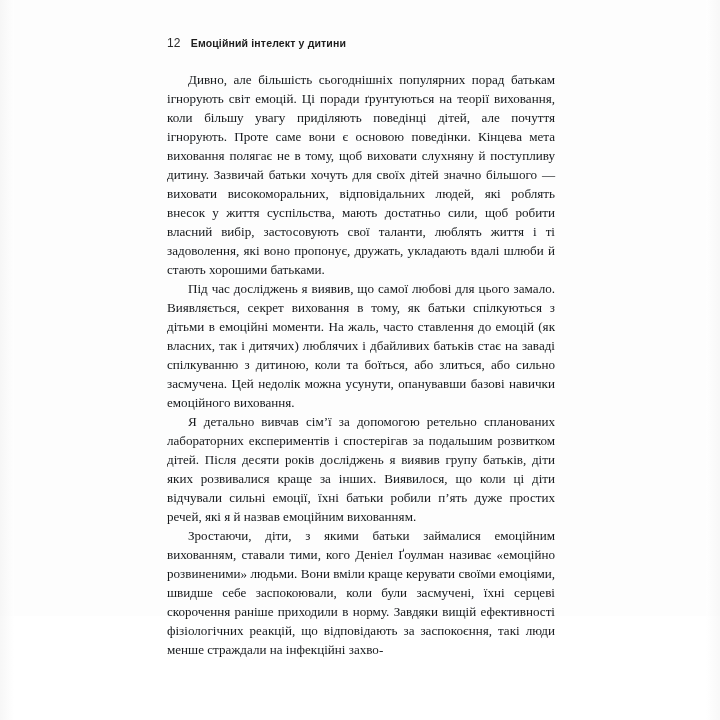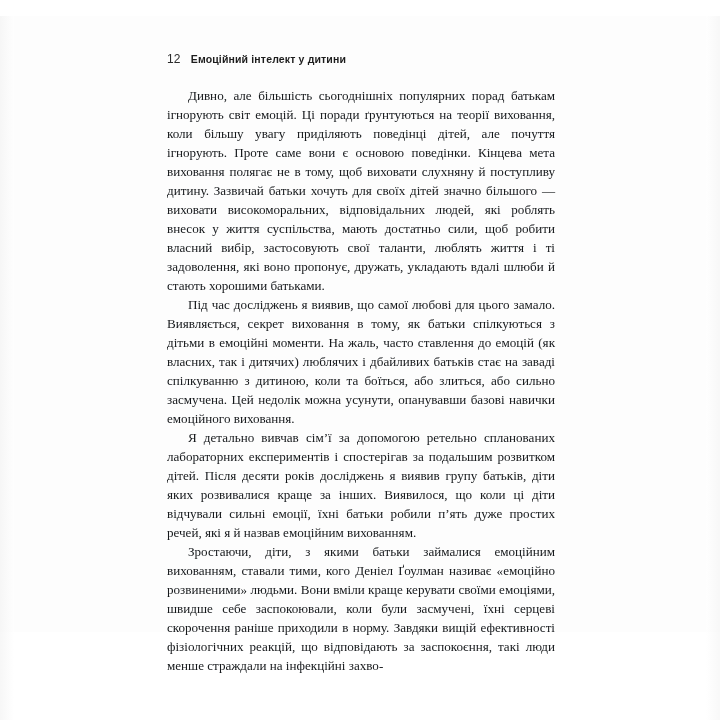--- a/index.html
+++ b/index.html
@@ -12,21 +12,20 @@
     background: #ffffff;
     font-family: "Liberation Serif", serif;
     overflow: hidden;
   }
   .page {
     position: relative;
     width: 720px;
     height: 616px;
     background: #fdfdfd;
     box-sizing: border-box;
-    margin-top: 16px;
   }
   .page-header {
     position: absolute;
     top: 36px;
     left: 167px;
     display: flex;
     align-items: baseline;
     gap: 10px;
     white-space: nowrap;
   }

